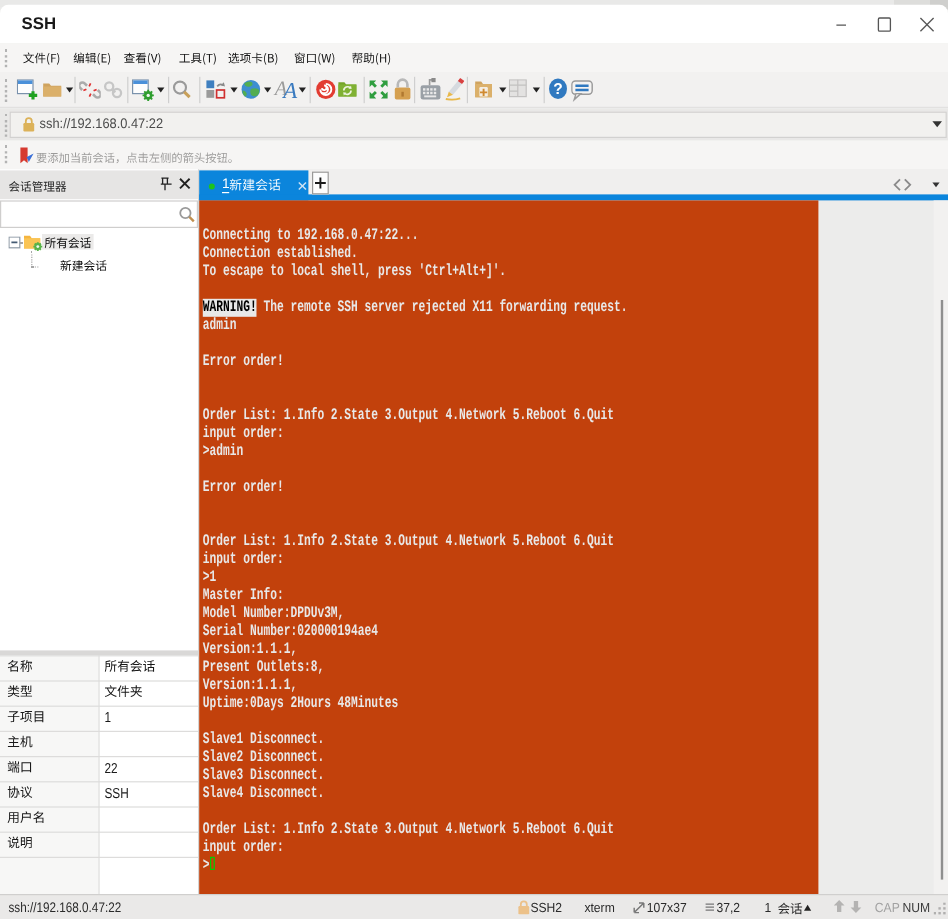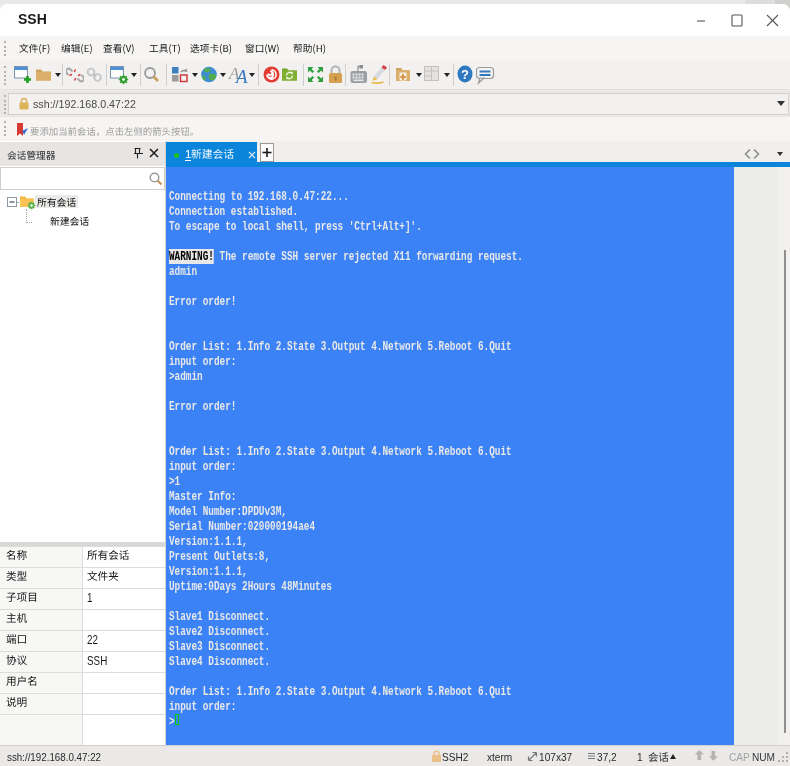--- a/index.html
+++ b/index.html
@@ -2,22 +2,22 @@
 <html><head><meta charset="utf-8"><style>
 * { margin:0; padding:0; box-sizing:border-box; }
 html,body { width:790px; height:766px; overflow:hidden; background:#ececeb;
   font-family:"Liberation Sans",sans-serif; }
 #win { position:absolute; left:0; top:0; width:790px; height:766px;text-decoration:underline; }
 .abs { position:absolute; }
 .grip { position:absolute; width:0; border-left:2px dotted #b3b3b3; }
 .vsep { position:absolute; width:1px; background:#cfcfcf; top:64px; height:22px; }
 .caret { position:absolute; width:0; height:0; border-left:3.5px solid transparent;
   border-right:3.5px solid transparent; border-top:4px solid #222; }
-#term { position:absolute; left:166px; top:167px; width:568px; height:578px;
-  background:#3b82f6; overflow:hidden; }
+#term { position:absolute; left:166px; top:167px; width:516px; height:578px;
+  background:#c2410c; overflow:hidden; }
 #term pre { position:absolute; left:3.2px; top:22px;
   font-family:"Liberation Mono",monospace; font-size:13.4px; font-weight:bold;
   line-height:15px; color:#e8e8e8; transform:scaleX(0.699); transform-origin:0 0; }
 #term .inv { background:#e8e8e8; color:#000; }
 </style></head><body>
 <div id="win">
 
 <div class="abs" style="left:0;top:0;width:790px;height:6px;background:#e9e9e8"></div>
 <div class="abs" style="left:745px;top:0;width:30px;height:6px;background:#dddddb"></div>
 <div class="abs" style="left:775px;top:0;width:15px;height:8px;background:#cfcfcd"></div>

